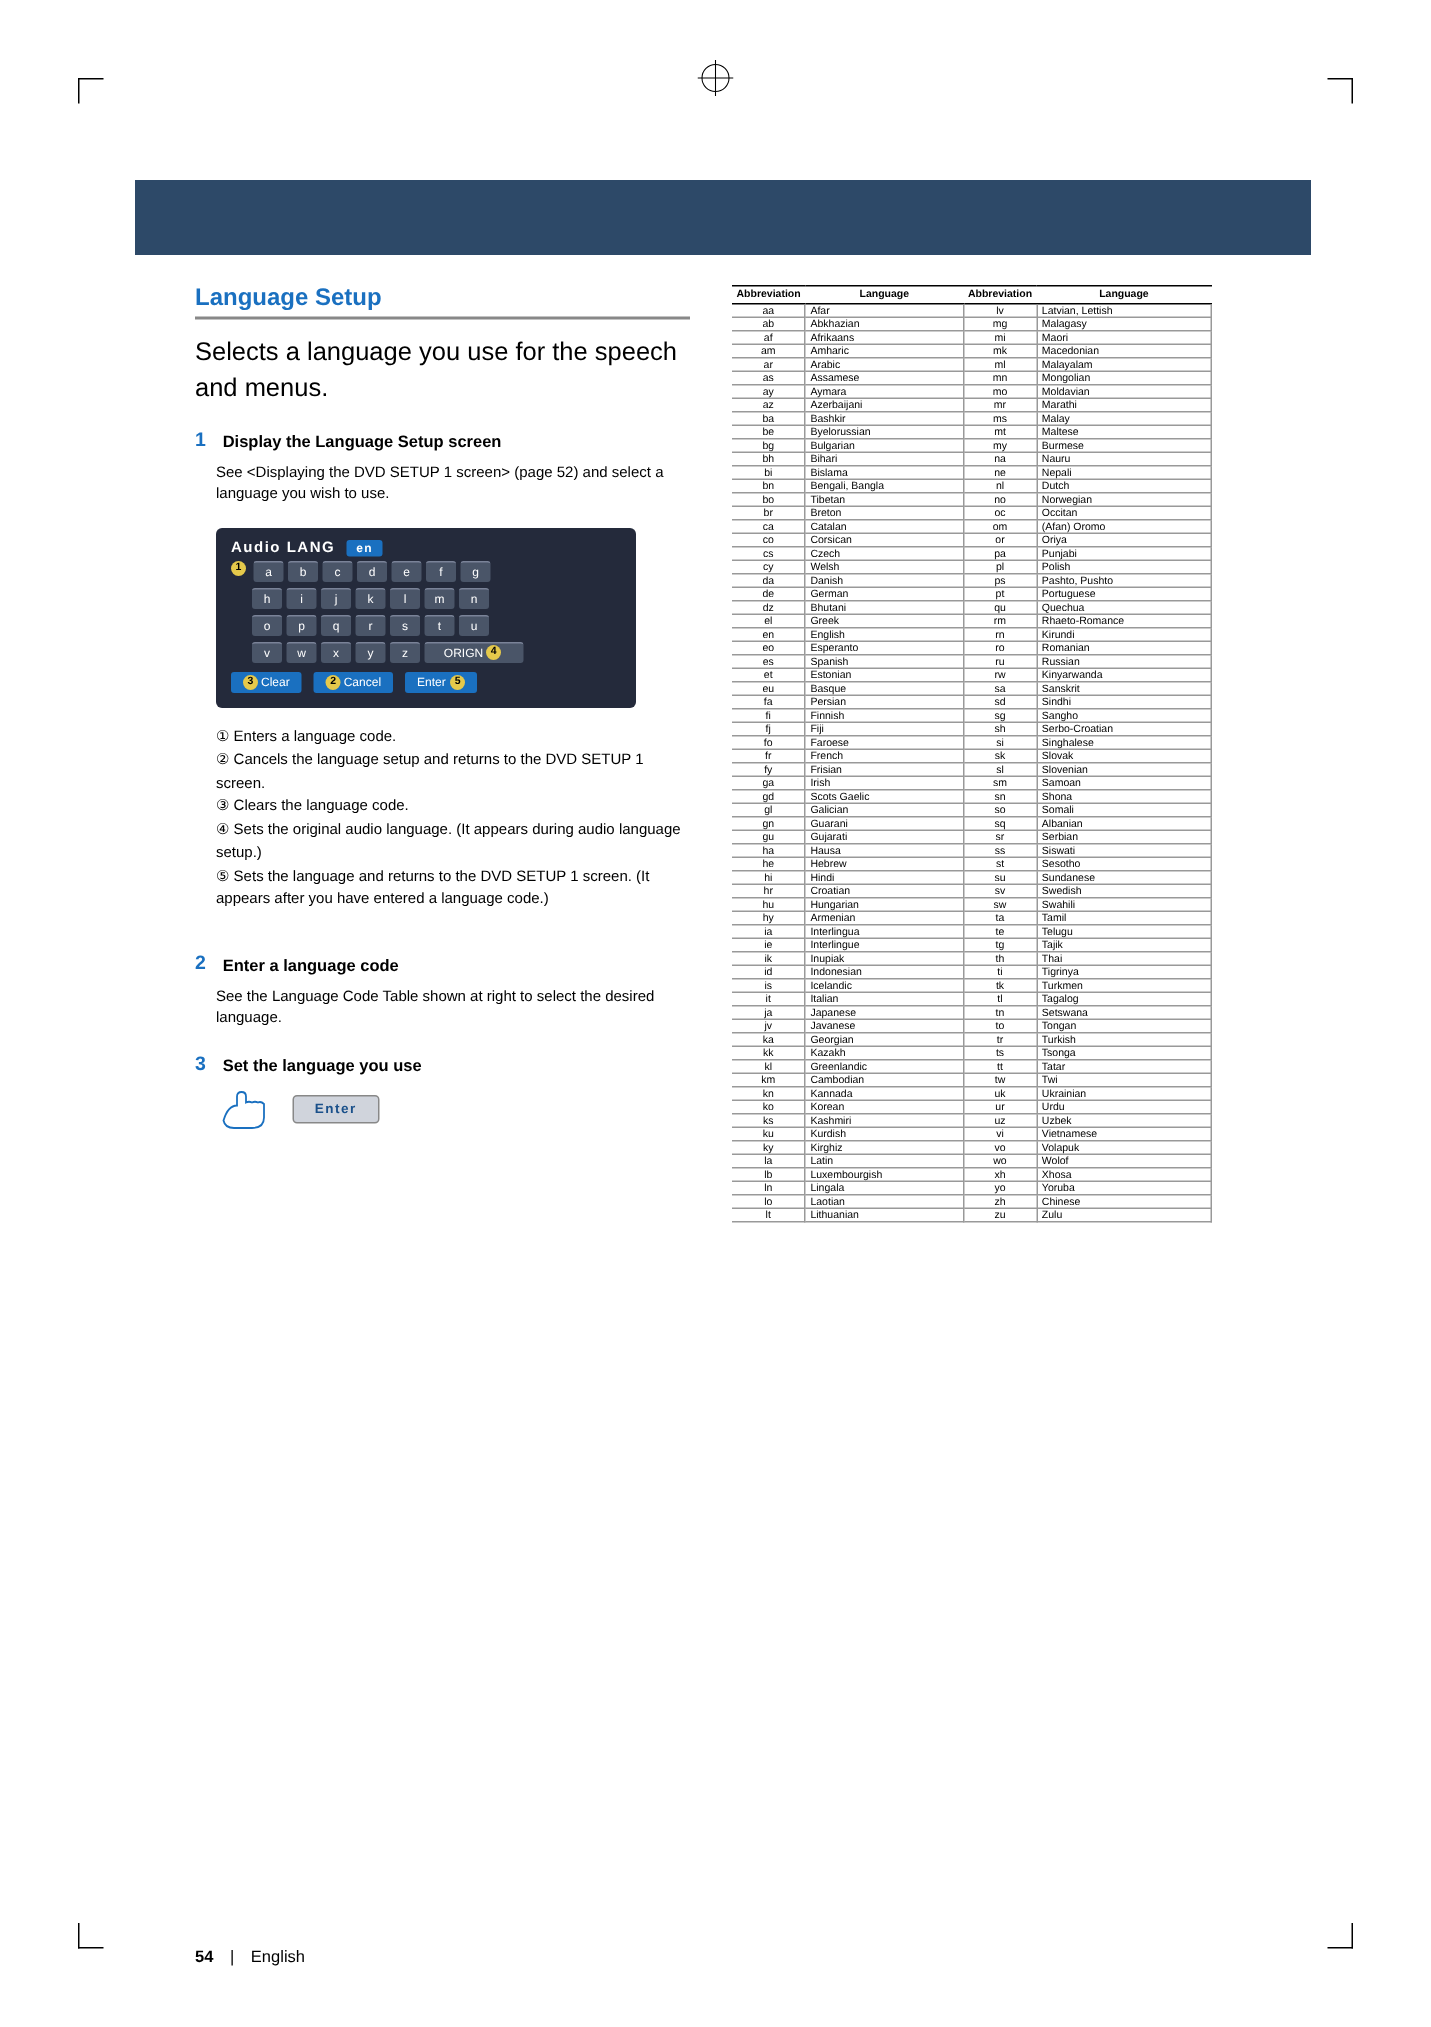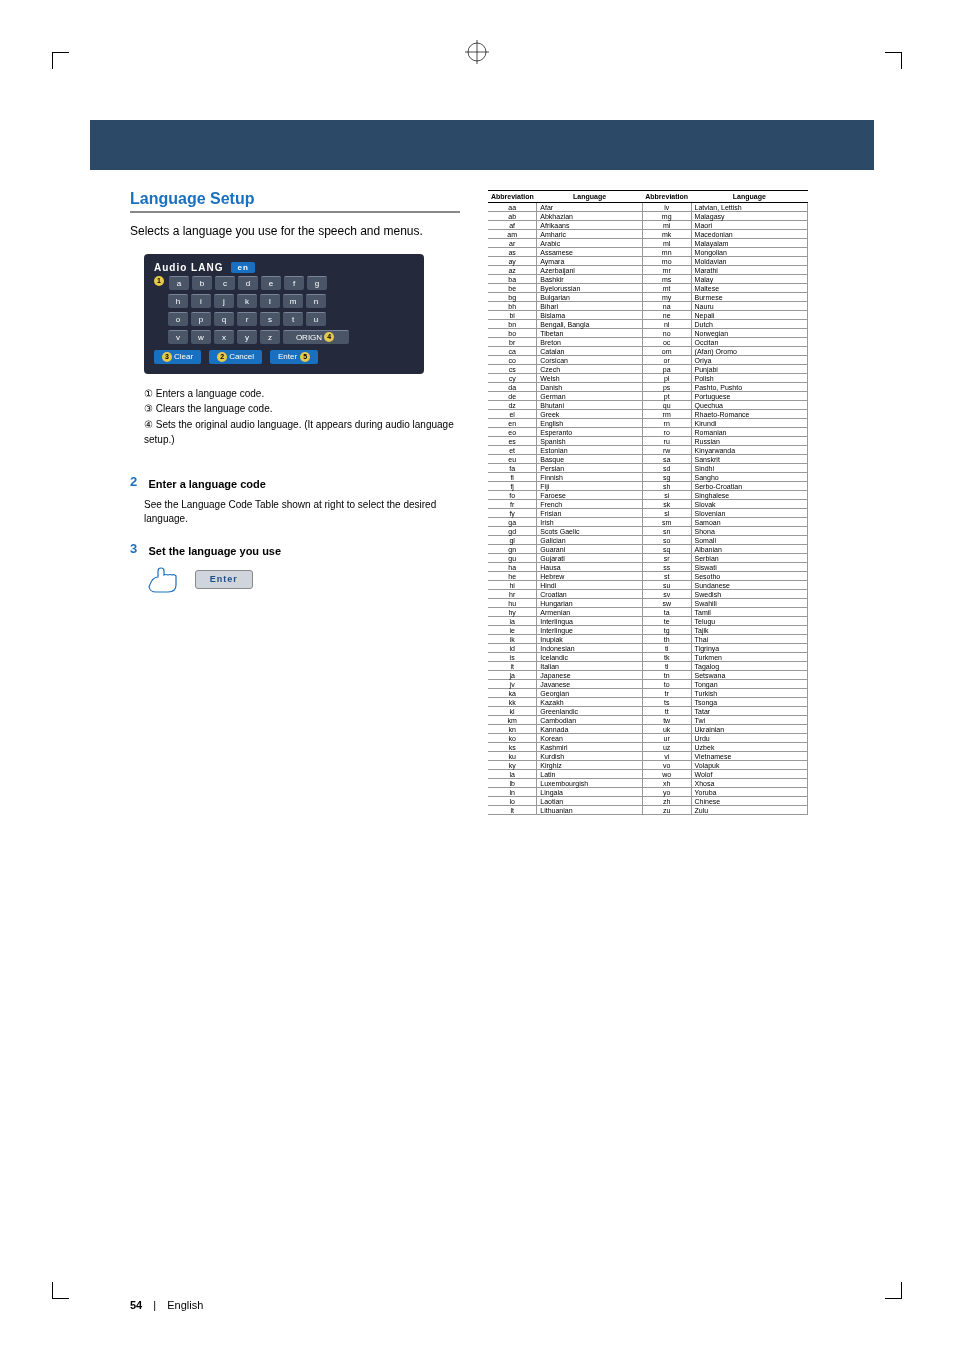--- a/index.html
+++ b/index.html
@@ -1,20 +1,20 @@
 <!DOCTYPE html>
 <html><head>
 <meta charset="utf-8">
 <style>
 body{margin:0;padding:0;background:#fff;font-family:Arial,Helvetica,sans-serif;color:#000;width:954px;height:1351px;position:relative}
 .page{padding:110px 80px 40px 130px;display:flex;gap:28px}
 .left{width:330px}
 .right{width:320px}
 .title{font-size:16px;font-weight:bold;color:#1a70c0;border-bottom:2px solid #888;padding-bottom:3px;margin-bottom:10px}
-.intro{font-size:12px;margin-bottom:14px;line-height:1.4}
+.intro{font-size:17px;margin-bottom:14px;line-height:1.4}
 .stepnum{font-size:13px;font-weight:bold;color:#1a70c0;display:inline-block;width:14px;vertical-align:top}
 .stephead{font-size:11px;font-weight:bold;display:inline}
 .stepbody{font-size:10px;margin:6px 0 14px 14px;line-height:1.45}
 .screen{background:#242a3b;border-radius:4px;padding:8px 10px 10px 10px;margin:8px 0 12px 14px;width:260px}
 .screen-title{color:#fff;font-size:10px;font-weight:bold;letter-spacing:1px;margin-bottom:3px;display:flex;align-items:center}
 .screen-title .sub{background:#1a70c0;color:#fff;font-size:8px;padding:1px 6px;margin-left:8px;border-radius:2px}
 .krow{display:flex;gap:3px;margin-bottom:4px;padding-left:14px}
 .badge{display:inline-block;background:#e5c94b;color:#000;border-radius:50%;width:10px;height:10px;font-size:7px;font-weight:bold;text-align:center;line-height:10px;margin-right:2px}
 .key{background:#4a5568;color:#fff;font-size:8px;width:20px;height:13px;display:flex;align-items:center;justify-content:center;border-radius:2px;border-top:1px solid #7a8398}
 .key.wide{width:66px}
@@ -55,20 +55,25 @@
     </svg>
 </div>
 
 <div class="header-band"></div>
 
 <div class="page">
   <div class="left">
     <div class="title">Language Setup</div>
     <div class="intro">Selects a language you use for the speech and menus.</div>
 
+    <div>
+      <span class="stepnum">1</span>
+      <span class="stephead">Display the Language Setup screen</span>
+      <div class="stepbody">See &lt;Displaying the DVD SETUP 1 screen&gt; (page 52) and select a language you wish to use.</div>
+    </div>
 
     <div class="screen">
       <div class="screen-title">
         <span>Audio  LANG</span>
         <span class="sub">en</span>
       </div>
       <div id="keyboard">
           <div class="krow" style="padding-left: 0px;">
             <span class="badge">1</span>
             <div class="key">a</div>
@@ -117,22 +122,24 @@
           </div>
         <div class="bbtn">
             <span>Enter</span>
             <span class="badge" style="margin-left:3px;margin-right:0">5</span>
           </div>
       </div>
     </div>
 
     <div class="list" id="listitems">
         <div>① Enters a language code.</div>
+        <div>② Cancels the language setup and returns to the DVD SETUP 1 screen.</div>
         <div>③ Clears the language code.</div>
         <div>④ Sets the original audio language. (It appears during audio language setup.)</div>
+        <div>⑤ Sets the language and returns to the DVD SETUP 1 screen. (It appears after you have entered a language code.)</div>
       </div>
 
     <div>
       <span class="stepnum">2</span>
       <span class="stephead">Enter a language code</span>
       <div class="stepbody">See the Language Code Table shown at right to select the desired language.</div>
     </div>
 
     <div>
       <span class="stepnum">3</span>

